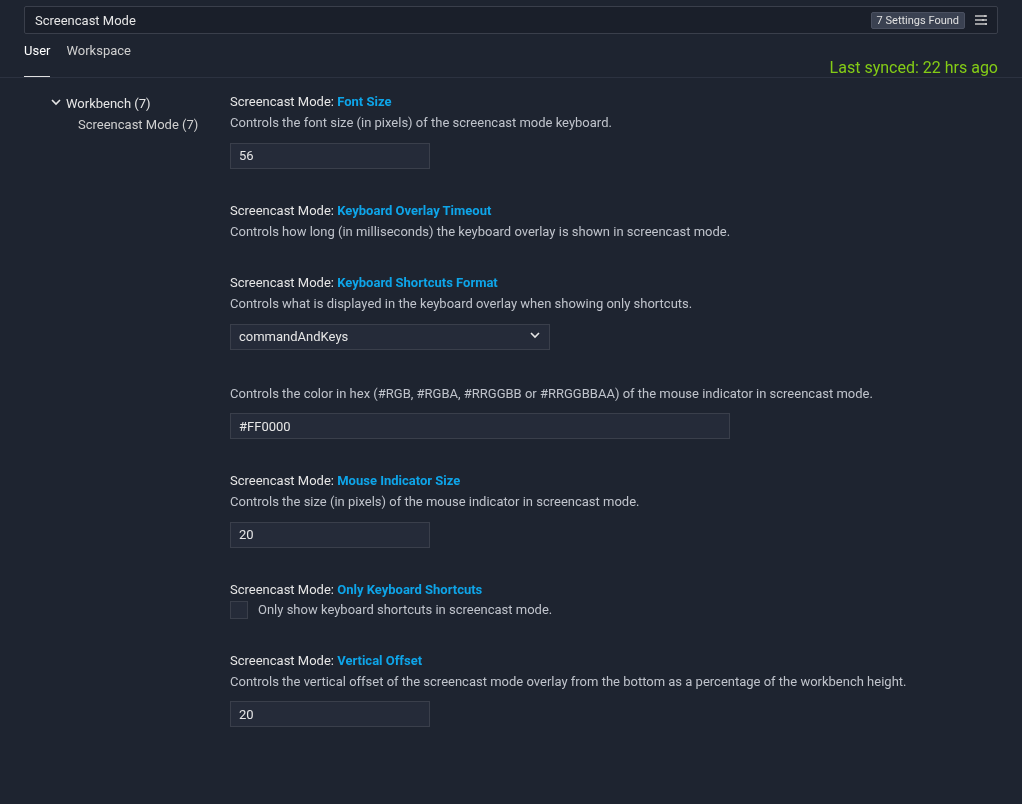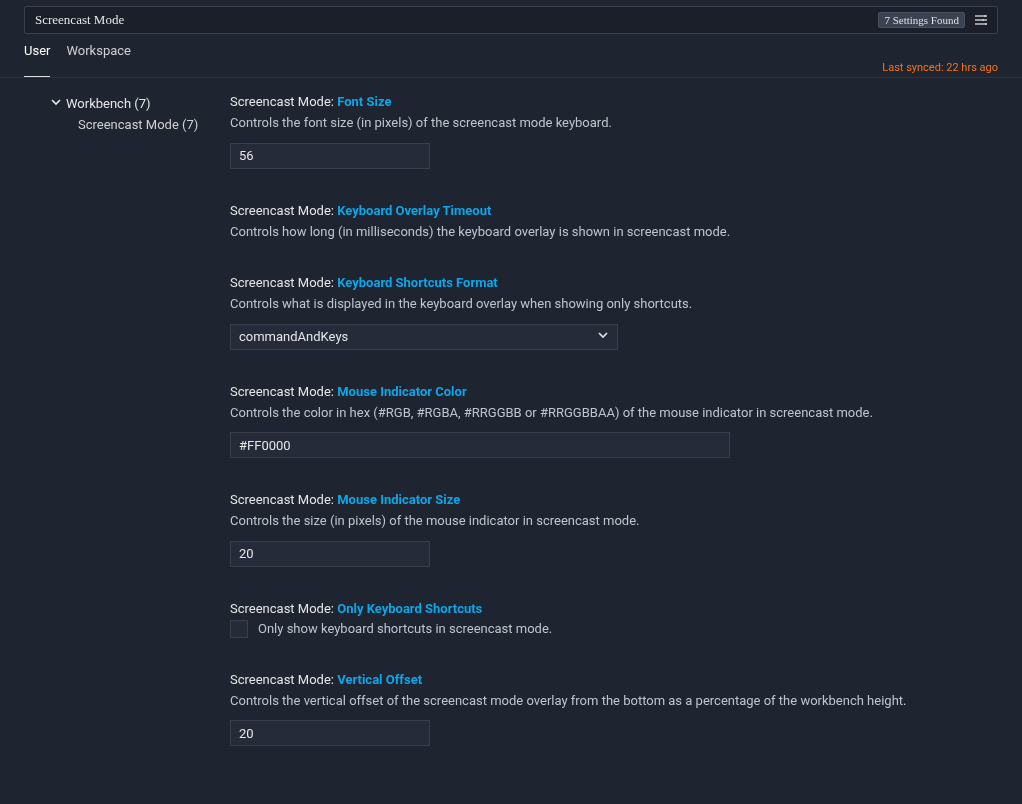--- a/index.html
+++ b/index.html
@@ -14,21 +14,20 @@
   }
   .container {
     display: flex;
     flex-direction: column;
     height: 100%;
     padding: 6px 0 0 0;
   }
   
   .search-row {
     padding: 0 24px 10px 24px;
-    font-family: Liberation Serif, serif;
   }
   .search-box {
     display: flex;
     align-items: center;
     background: #1a1f2a;
     border: 1px solid #3a3f4b;
     border-radius: 2px;
     height: 28px;
     padding: 0 6px 0 10px;
     justify-content: space-between;
@@ -82,22 +81,22 @@
     color: #d0d0d0;
     cursor: pointer;
     border-bottom: 1px solid transparent;
     padding-bottom: 19px;
   }
   .tab.active {
     color: #ffffff;
     border-bottom: 1px solid #e0e0e0;
   }
   .sync-text {
-    color: #f97316;
-    font-size: 11px;
+    color: #84cc16;
+    font-size: 16px;
     margin-top: 13px;
   }
 
   
   .main {
     display: flex;
     flex: 1;
     overflow: hidden;
     padding-left: 20px;
   }
@@ -152,21 +151,21 @@
     color: #e6e6e6;
     height: 26px;
     padding: 0 8px;
     width: 200px;
     font-size: 13px;
     font-family: inherit;
   }
   .input-text.wide { width: 500px; }
   .select-wrap {
     position: relative;
-    width: 388px;
+    width: 320px;
   }
   .select-box {
     background: #252b39;
     border: 1px solid #3a3f4b;
     color: #e6e6e6;
     height: 26px;
     padding: 0 8px;
     width: 100%;
     display: flex;
     align-items: center;
@@ -247,21 +246,21 @@
           <div class="setting-desc">Controls what is displayed in the keyboard overlay when showing only shortcuts.</div>
           <div class="select-wrap">
             <div class="select-box">
               <span>commandAndKeys</span>
               <span><svg viewBox="0 0 12 12">
                   <path d="M2 4l4 4 4-4"></path>
                 </svg></span>
             </div>
           </div>
         </div>
-        <div class="setting"><div class="setting-title"><span class="prefix">Screencast Mode: </span><span class="name">Mouse Indicator Color</span></div><div class="setting-desc">Controls the color in hex (#RGB, #RGBA, #RRGGBB or #RRGGBBAA) of the mouse indicator in screencast mode.</div><input class="input-text wide" value="#FF0000" style=""></div>
+        <div class="setting"><div class="setting-desc">Controls the color in hex (#RGB, #RGBA, #RRGGBB or #RRGGBBAA) of the mouse indicator in screencast mode.</div><input class="input-text wide" value="#FF0000" style=""></div>
         <div class="setting"><div class="setting-title"><span class="prefix">Screencast Mode: </span><span class="name">Mouse Indicator Size</span></div><div class="setting-desc">Controls the size (in pixels) of the mouse indicator in screencast mode.</div><input class="input-number" value="20" style=""></div>
         <div class="setting">
           <div class="setting-title"><span class="prefix">Screencast Mode: </span><span class="name">Only Keyboard Shortcuts</span></div>
           <div class="checkbox-row">
             <div class="checkbox"></div>
             <div class="checkbox-label">Only show keyboard shortcuts in screencast mode.</div>
           </div>
         </div>
         <div class="setting"><div class="setting-title"><span class="prefix">Screencast Mode: </span><span class="name">Vertical Offset</span></div><div class="setting-desc">Controls the vertical offset of the screencast mode overlay from the bottom as a percentage of the workbench height.</div><input class="input-number" value="20" style=""></div>
       </div>

